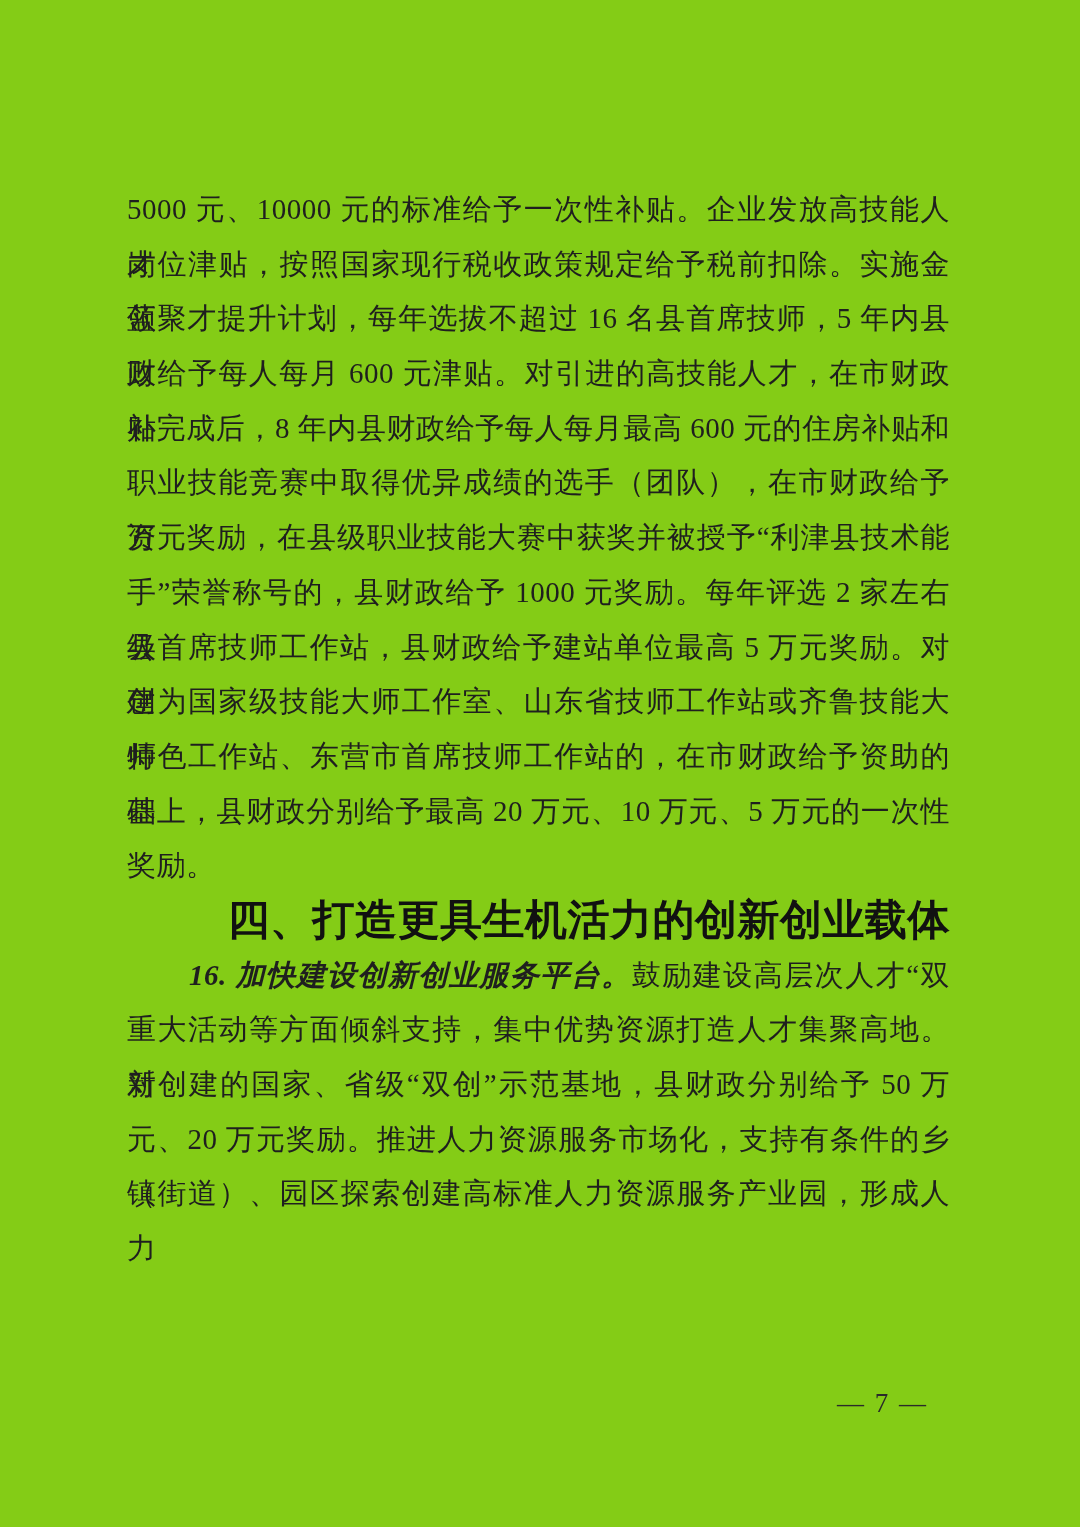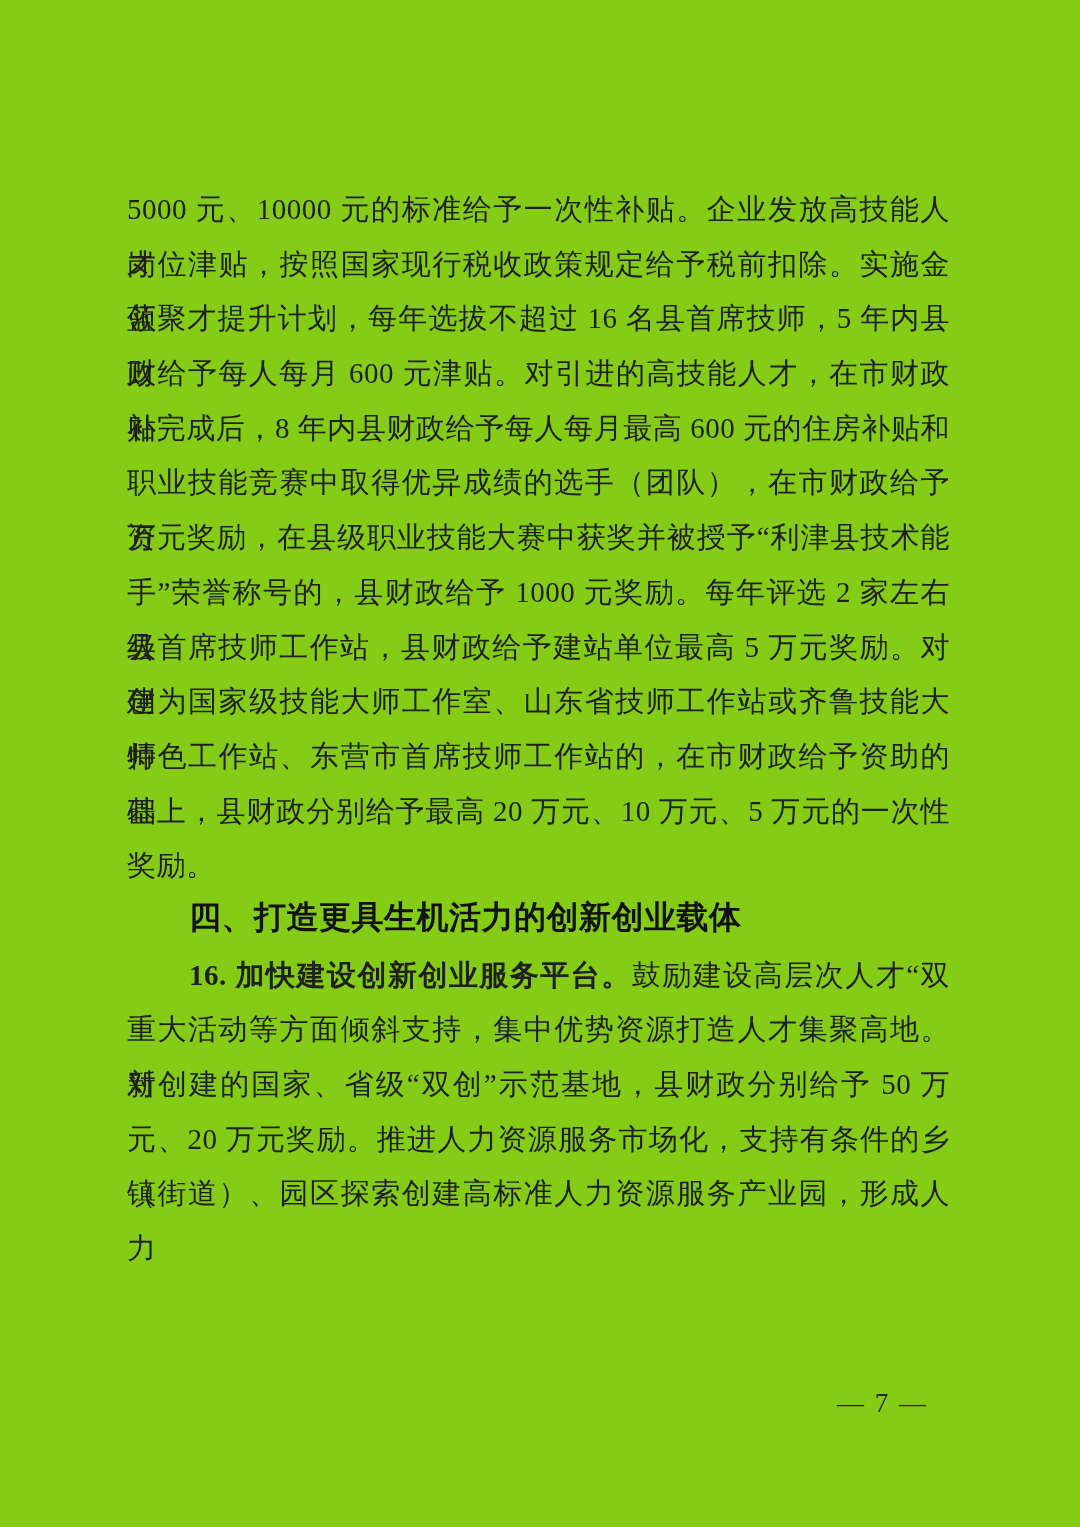--- a/index.html
+++ b/index.html
@@ -34,27 +34,29 @@
     white-space: normal;
     text-align: justify;
     text-align-last: justify;
     -moz-text-align-last: justify;
   }
   .line.indent {
     padding-left: 62px;
     width: 761px;
   }
   .heading {
-    font-family: Liberation Mono, monospace;
+    font-family: Liberation Sans, sans-serif;
     font-weight: 700;
-    font-size: 32px;
+    font-size: 42px;
     color: #111111;
+    text-align: right;
   }
   .lead-bold {
     font-weight: 700;
+    font-style: italic;
   }
   .page-number {
     position: absolute;
     top: 1388px;
     right: 152px;
     font-size: 27px;
     letter-spacing: 2px;
     color: #2a2a2a;
     font-family: "Liberation Serif", "DejaVu Serif", serif;
   }

